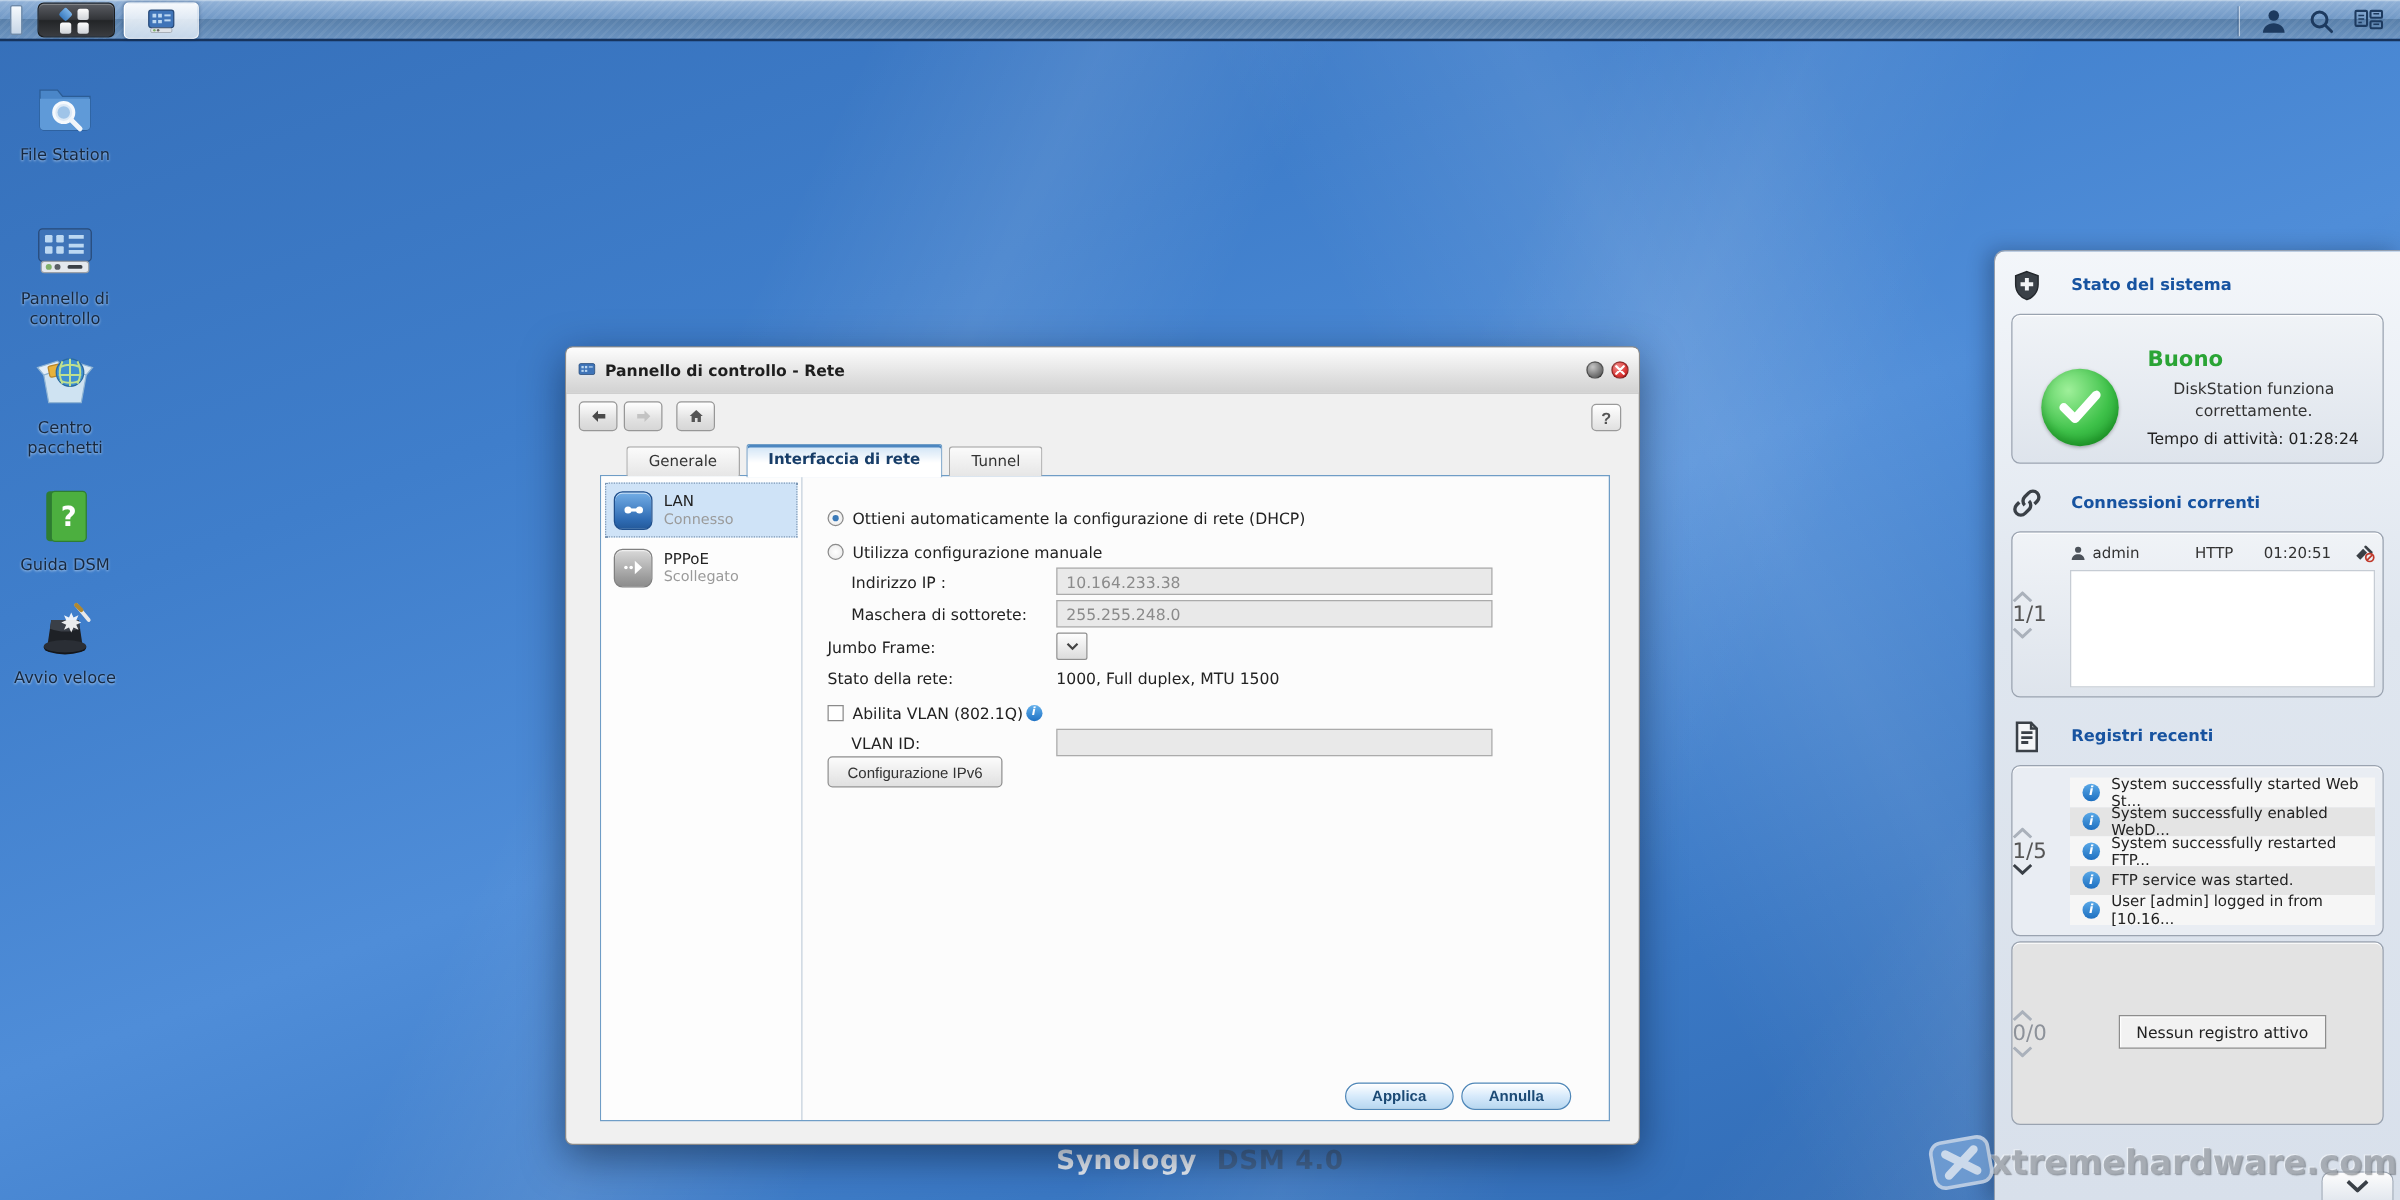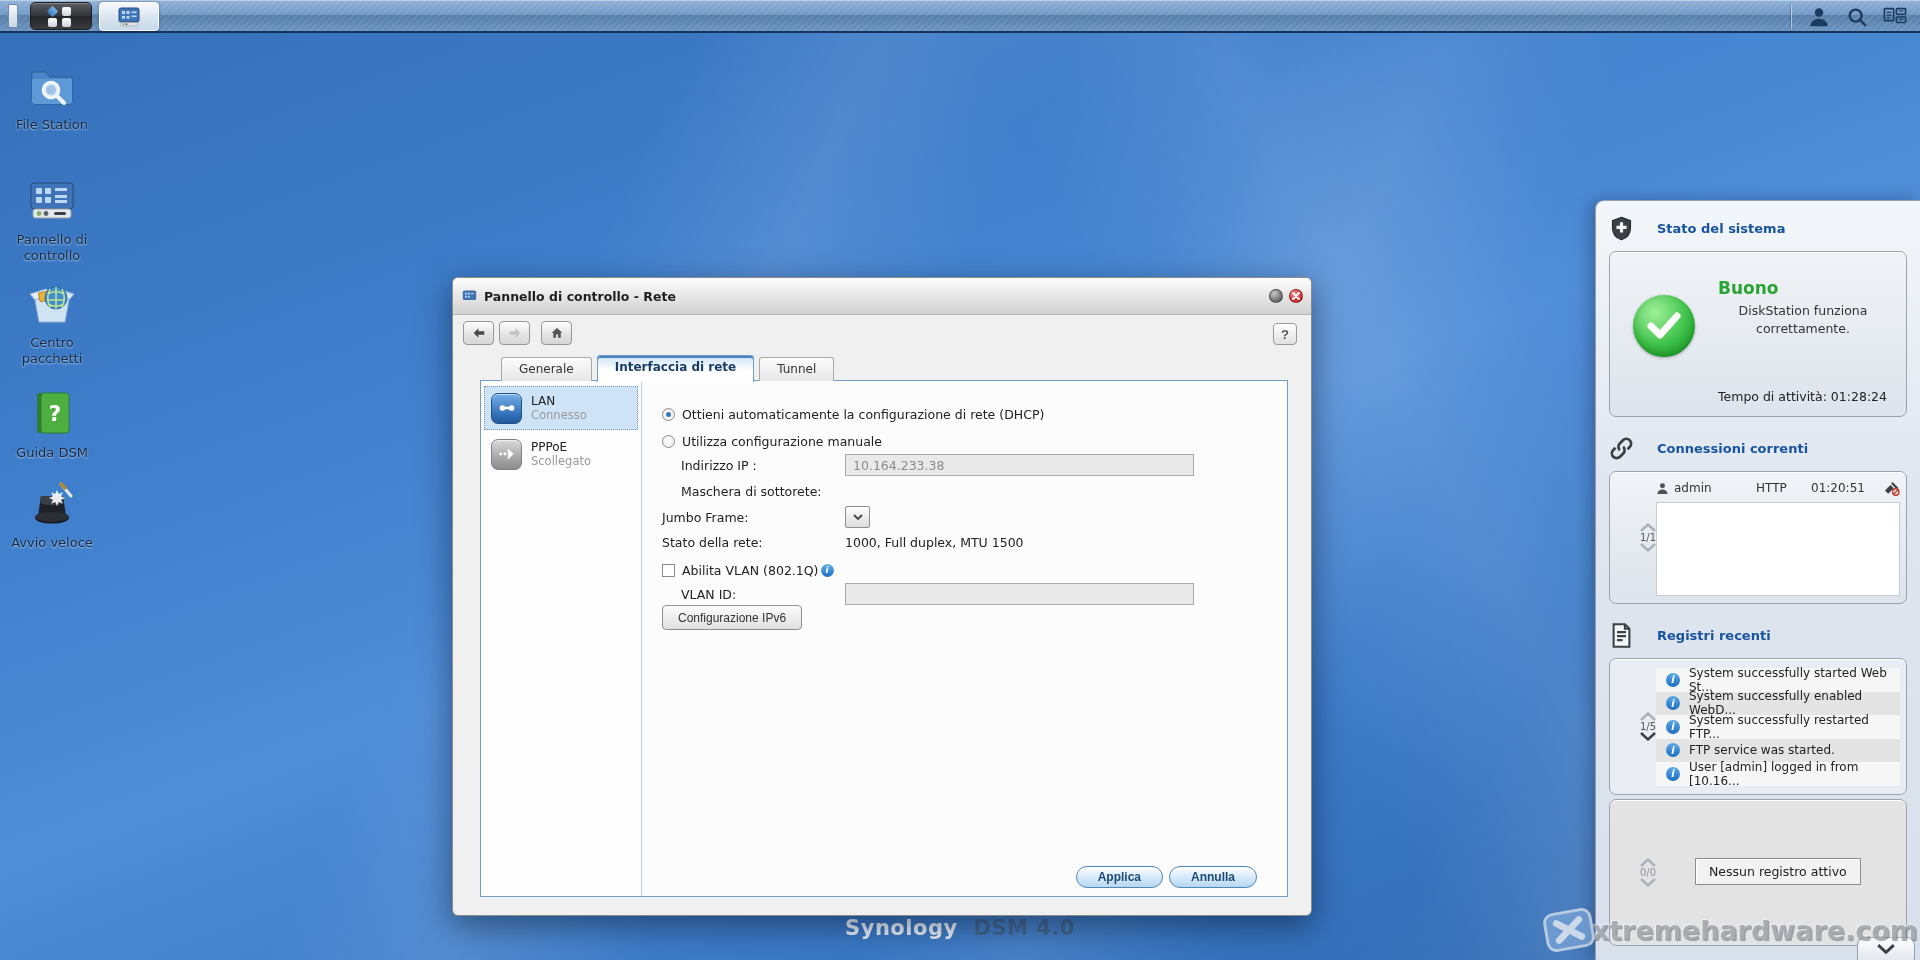--- a/index.html
+++ b/index.html
@@ -114,30 +114,30 @@
   
   .sidebar { position:absolute; right:0; top:200px; width:325px; bottom:0; z-index:10;
     background:linear-gradient(#f3f6fa,#dfe6ef 40%,#d8e0eb); border-left:1px solid #939dac;
     border-top:1px solid #93dac; border-top:1px solid #93a0b2; border-top-left-radius:9px;
     box-shadow:-5px 0 16px rgba(0,10,30,.28); }
   .sec-head { display:flex; align-items:center; padding:14px 12px 7px 12px; }
   .sec-icon { width:27px; height:27px; color:#3a4047; margin-right:22px; flex:0 0 auto; }
   .sec-title { font-size:13px; font-weight:bold; color:#1753a0; }
   .spanel { margin:2px 13px 4px; border:1px solid #9aa3b0; border-radius:7px; position:relative;
     background:linear-gradient(#f0f3f7,#dee4ec); box-shadow:inset 0 1px 0 #fff; overflow:hidden; }
-  .status-panel { height:166px; }
+  .status-panel { height:120px; }
   .status-ball { position:absolute; left:23px; top:43px; width:62px; height:62px; border-radius:50%;
     background:radial-gradient(circle at 35% 28%, #9ff09a, #3fc24a 55%, #1f9e2e 90%);
     box-shadow:inset 0 -4px 8px rgba(0,90,0,.35),0 1px 3px rgba(0,0,0,.3);
     display:flex; align-items:center; justify-content:center; }
   .status-good { position:absolute; left:108px; top:26px; font-size:17px; font-weight:bold; color:#2aa435; }
   .status-desc { position:absolute; left:108px; top:50px; width:170px; font-size:12.5px; color:#333; line-height:1.45;text-align:center; }
   .status-uptime { position:absolute; left:108px; bottom:12px; font-size:12.5px; color:#222; }
   .pager-col { position:absolute; left:0; top:0; bottom:0; width:46px; display:flex; flex-direction:column;
-    align-items:flex-end; justify-content:center; color:#aab1bb; font-size:10px; }
+    align-items:flex-start; justify-content:center; color:#aab1bb; font-size:17px; }
   .pager-col .chev { width:16px; height:9px; cursor:pointer; }
   .pager-num { color:#555; }
   .conn-panel { height:133px; }
   .conn-row { position:absolute; left:46px; right:6px; top:4px; height:24px; display:flex;
     align-items:center; font-size:12px; color:#333; }
   .conn-user-icon { width:13px; height:13px; color:#4c525a; margin-right:5px; }
   .conn-user { flex:1; }
   .conn-proto { width:55px; }
   .conn-time { width:72px; }
   .kick { width:17px; height:15px; cursor:pointer; }
@@ -380,20 +380,21 @@
       <div class="frow" style="top:49px">
         <span class="radio"></span>
         <span>Utilizza configurazione manuale</span>
       </div>
       <div class="frow" style="top:73px">
         <span class="flabel indent">Indirizzo IP :</span>
         <span class="tfield">10.164.233.38</span>
       </div>
       <div class="frow" style="top:99px">
         <span class="flabel indent">Maschera di sottorete:</span>
+        <span class="tfield">255.255.248.0</span>
       </div>
       <div class="frow" style="top:125px">
         <span class="flabel">Jumbo Frame:</span>
         <span class="select">
           <svg width="10" height="7" viewBox="0 0 10 7">
               <path d="M1 1l4 4 4-4" fill="none" stroke="#444" stroke-width="1.8"></path>
             </svg>
         </span>
       </div>
       <div class="frow" style="top:150px">

